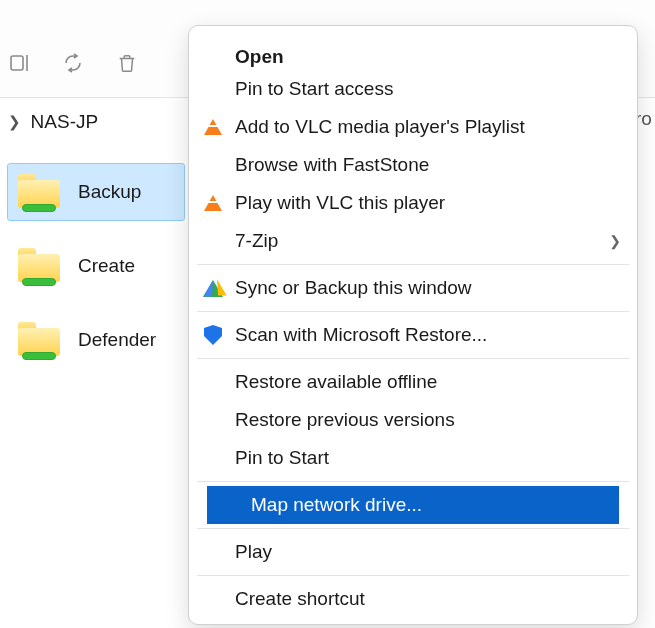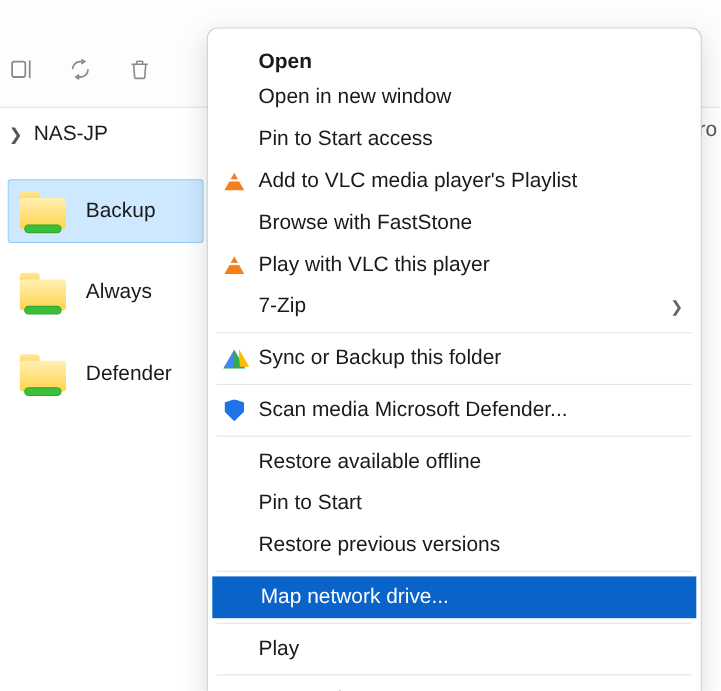--- a/index.html
+++ b/index.html
@@ -95,21 +95,21 @@
     position: relative;
   }
   .cm-item .icon-slot {
     width: 24px; height: 24px; display: flex; align-items: center; justify-content: center;
     flex-shrink: 0;
   }
   .cm-item.bold .label { font-weight: 600; margin-top: 11px; }
   .cm-item.highlight {
     background: #0a63c9;
     color: #ffffff;
-    margin: 0 2px;
+    margin: 0 16px;
   }
   .cm-sep {
     height: 1px;
     background: #e3e3e3;
     margin: 4px 6px;
   }
   .cm-item .sub-arrow {
     position: absolute;
     right: 14px;
     font-size: 14px;
@@ -206,45 +206,41 @@
     </div>
     <span>Backup</span>
   </div>
   <div style="height:18px"></div>
   <div class="folder-row">
     <div class="nfolder">
       <div class="tab"></div>
         <div class="body"></div>
         <div class="bar"></div>
     </div>
-    <span>Always</span>
+    <span>Create</span>
   </div>
   <div style="height:18px"></div>
   <div class="folder-row">
     <div class="nfolder">
       <div class="tab"></div>
         <div class="body"></div>
         <div class="bar"></div>
     </div>
     <span>Defender</span>
   </div>
 </div>
 
 <div class="context-menu">
 
   <div class="cm-item bold">
     <span class="icon-slot"></span>
     <span class="label">Open</span>
   </div>
   <div class="cm-item">
     <span class="icon-slot"></span>
-    <span class="label">Open in new window</span>
-  </div>
-  <div class="cm-item">
-    <span class="icon-slot"></span>
     <span class="label">Pin to Start access</span>
   </div>
   <div class="cm-item">
     <span class="icon-slot">
         <span class="cone"></span>
       </span>
     <span class="label">Add to VLC media player's Playlist</span>
   </div>
   <div class="cm-item">
     <span class="icon-slot"></span>
@@ -261,46 +257,46 @@
     <span class="label">7-Zip</span>
     <span class="sub-arrow">❯</span>
   </div>
 
   <div class="cm-sep"></div>
 
   <div class="cm-item">
     <span class="icon-slot">
         <span class="gdrive"></span>
       </span>
-    <span class="label">Sync or Backup this folder</span>
+    <span class="label">Sync or Backup this window</span>
   </div>
 
   <div class="cm-sep"></div>
 
   <div class="cm-item">
     <span class="icon-slot">
         <span class="shield"></span>
       </span>
-    <span class="label">Scan media Microsoft Defender...</span>
+    <span class="label">Scan with Microsoft Restore...</span>
   </div>
 
   <div class="cm-sep"></div>
 
   <div class="cm-item">
     <span class="icon-slot"></span>
     <span class="label">Restore available offline</span>
   </div>
   <div class="cm-item">
     <span class="icon-slot"></span>
+    <span class="label">Restore previous versions</span>
+  </div>
+  <div class="cm-item">
+    <span class="icon-slot"></span>
     <span class="label">Pin to Start</span>
   </div>
-  <div class="cm-item">
-    <span class="icon-slot"></span>
-    <span class="label">Restore previous versions</span>
-  </div>
 
   <div class="cm-sep"></div>
 
   <div class="cm-item highlight">
     <span class="icon-slot"></span>
     <span class="label">Map network drive...</span>
   </div>
 
   <div class="cm-sep"></div>
 

